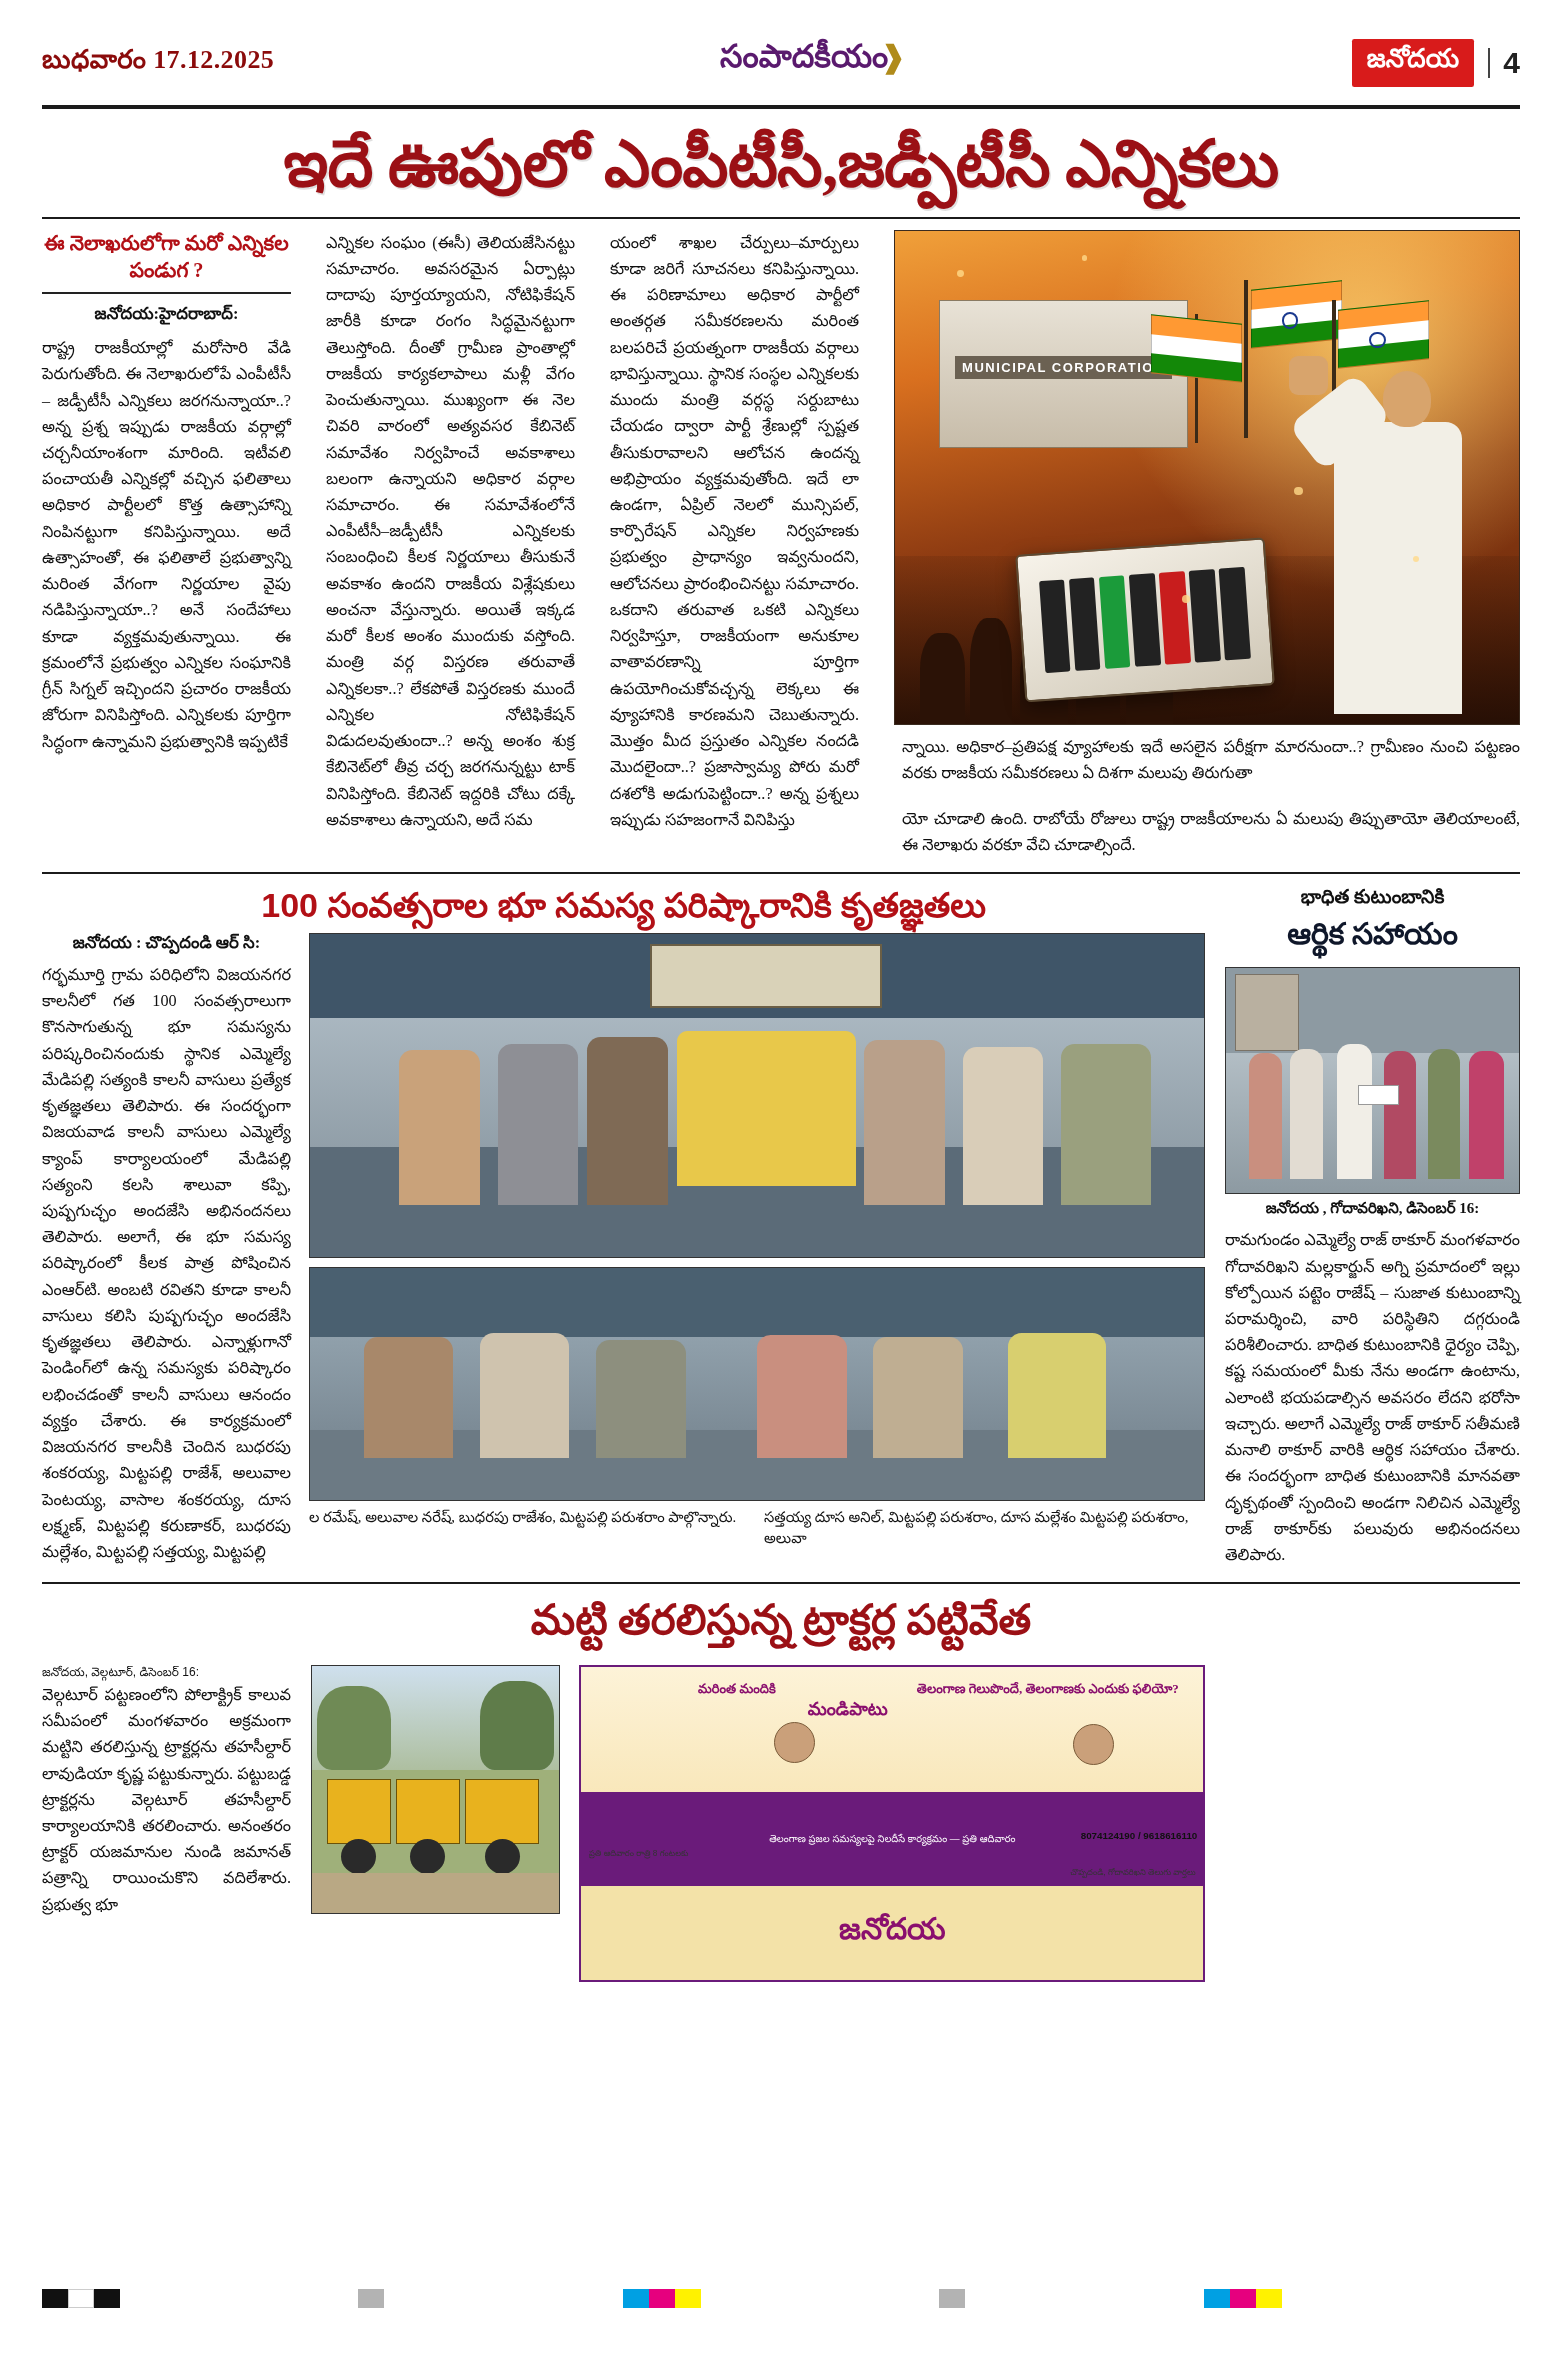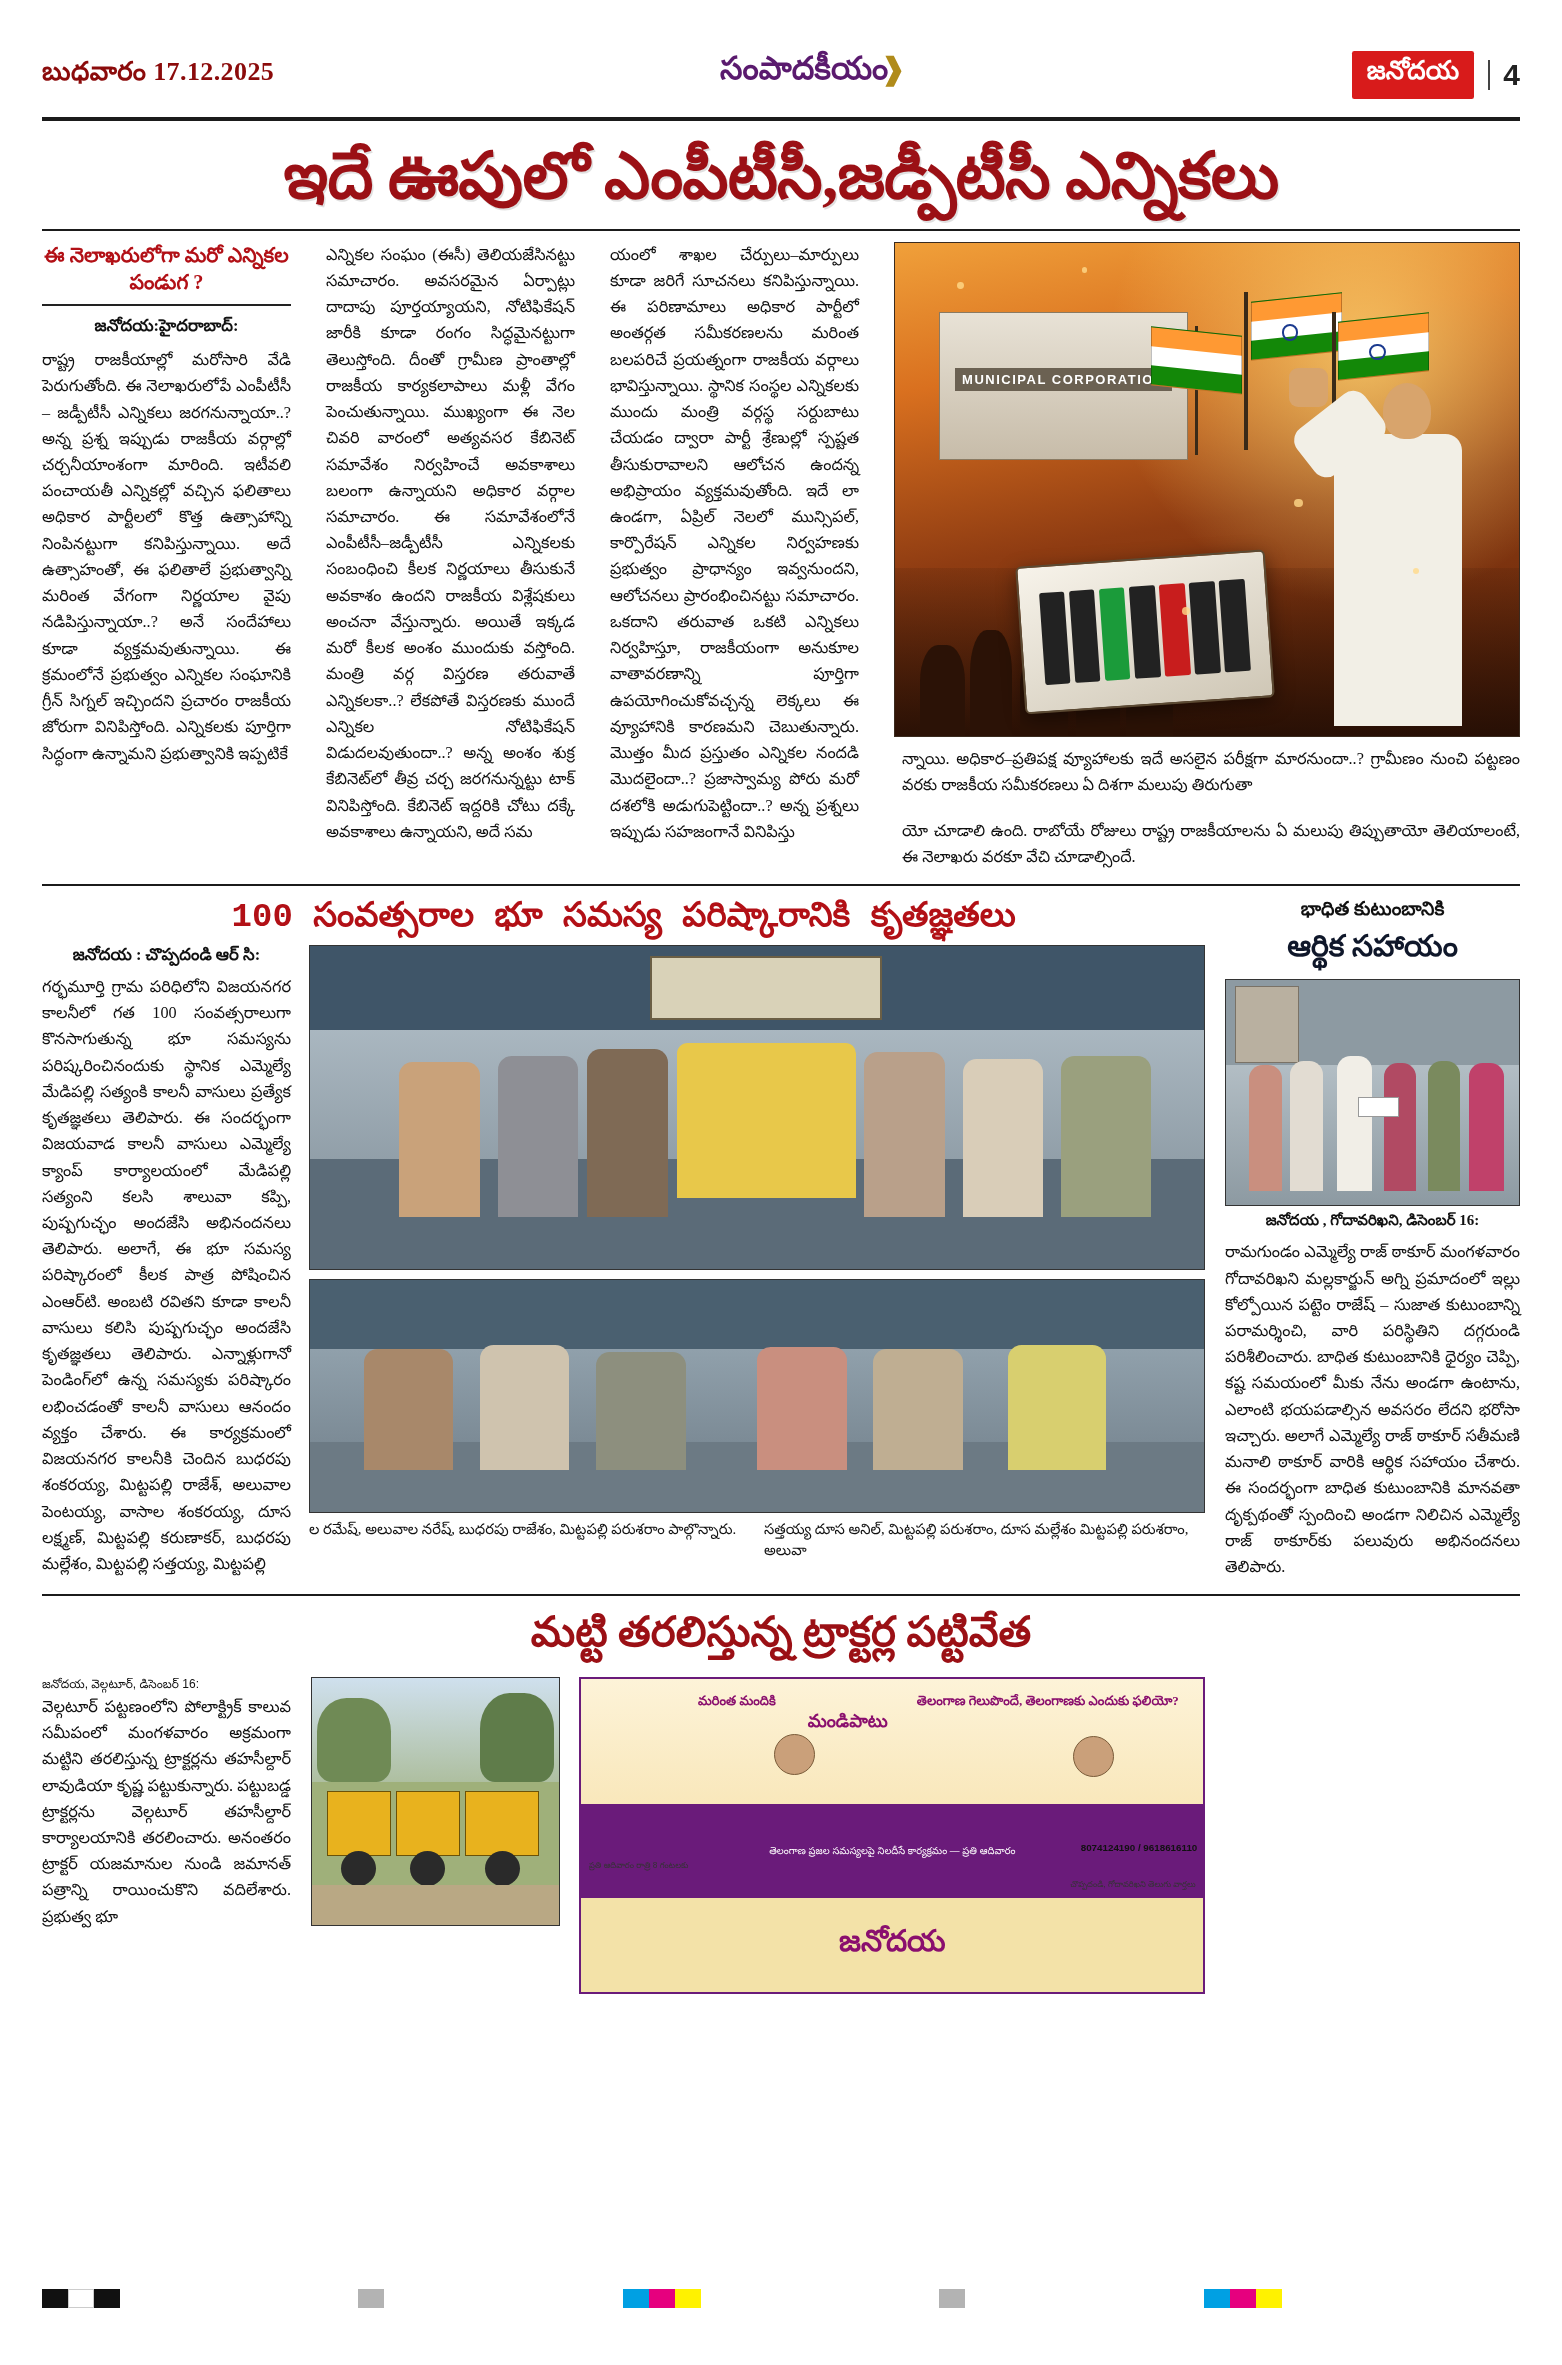--- a/index.html
+++ b/index.html
@@ -6,21 +6,21 @@
   html, body { margin:0; padding:0; }
   body {
     width: 1562px;
     height: 2366px;
     background: #ffffff;
     font-family: "Liberation Sans", sans-serif;
     color: #111;
     position: relative;
     overflow: hidden;
   }
-  .page { position:relative; width:1562px; height:2328px; padding: 12px 42px; }
+  .page { position:relative; width:1562px; height:2328px; padding: 0 42px; }
 
   
   .masthead {
     display:flex; align-items:center; justify-content:space-between;
     padding-top: 39px; padding-bottom: 13.6px;
   }
   .masthead-date {
     font-size: 26px; font-weight: 700; color:#8b0b0b; letter-spacing:0.4px;
     font-family:"Liberation Serif", serif;
   }
@@ -120,21 +120,21 @@
 
   
   .story1-under { display:grid; grid-template-columns: 1fr; gap:19.7px; margin-top:9px;margin-left:8px; }
 
   .section-rule { height:2.3px; background:#1b1b1b; margin:13.6px 0 0; }
 
   
   .story2 { display:grid; grid-template-columns: 1fr 295px; gap:19.7px; padding-top:12px; }
   .story2 h2 {
     margin:0 0 7.6px; color:#b21016; font-size:34px; line-height:1.15; font-weight:700;
-    font-family:Liberation Mono, monospace; text-align:center;
+    font-family:Liberation Sans, sans-serif; text-align:center;
   }
   .story2-left { display:grid; grid-template-columns: 249px 1fr; gap:18px; }
   .story2 .byline2 { font-weight:700; font-size:16.6px; text-align:center; margin-bottom:6px; font-family:"Liberation Serif", serif;}
 
   .photo2 {
     width:100%; height:325px; border:1.5px solid #333; overflow:hidden; position:relative;
     background:linear-gradient(180deg,#b9c6cf,#7d8b95);
   }
   .photo3 {
     width:100%; height:234px; border:1.5px solid #333; overflow:hidden; position:relative; margin-top:9px;

